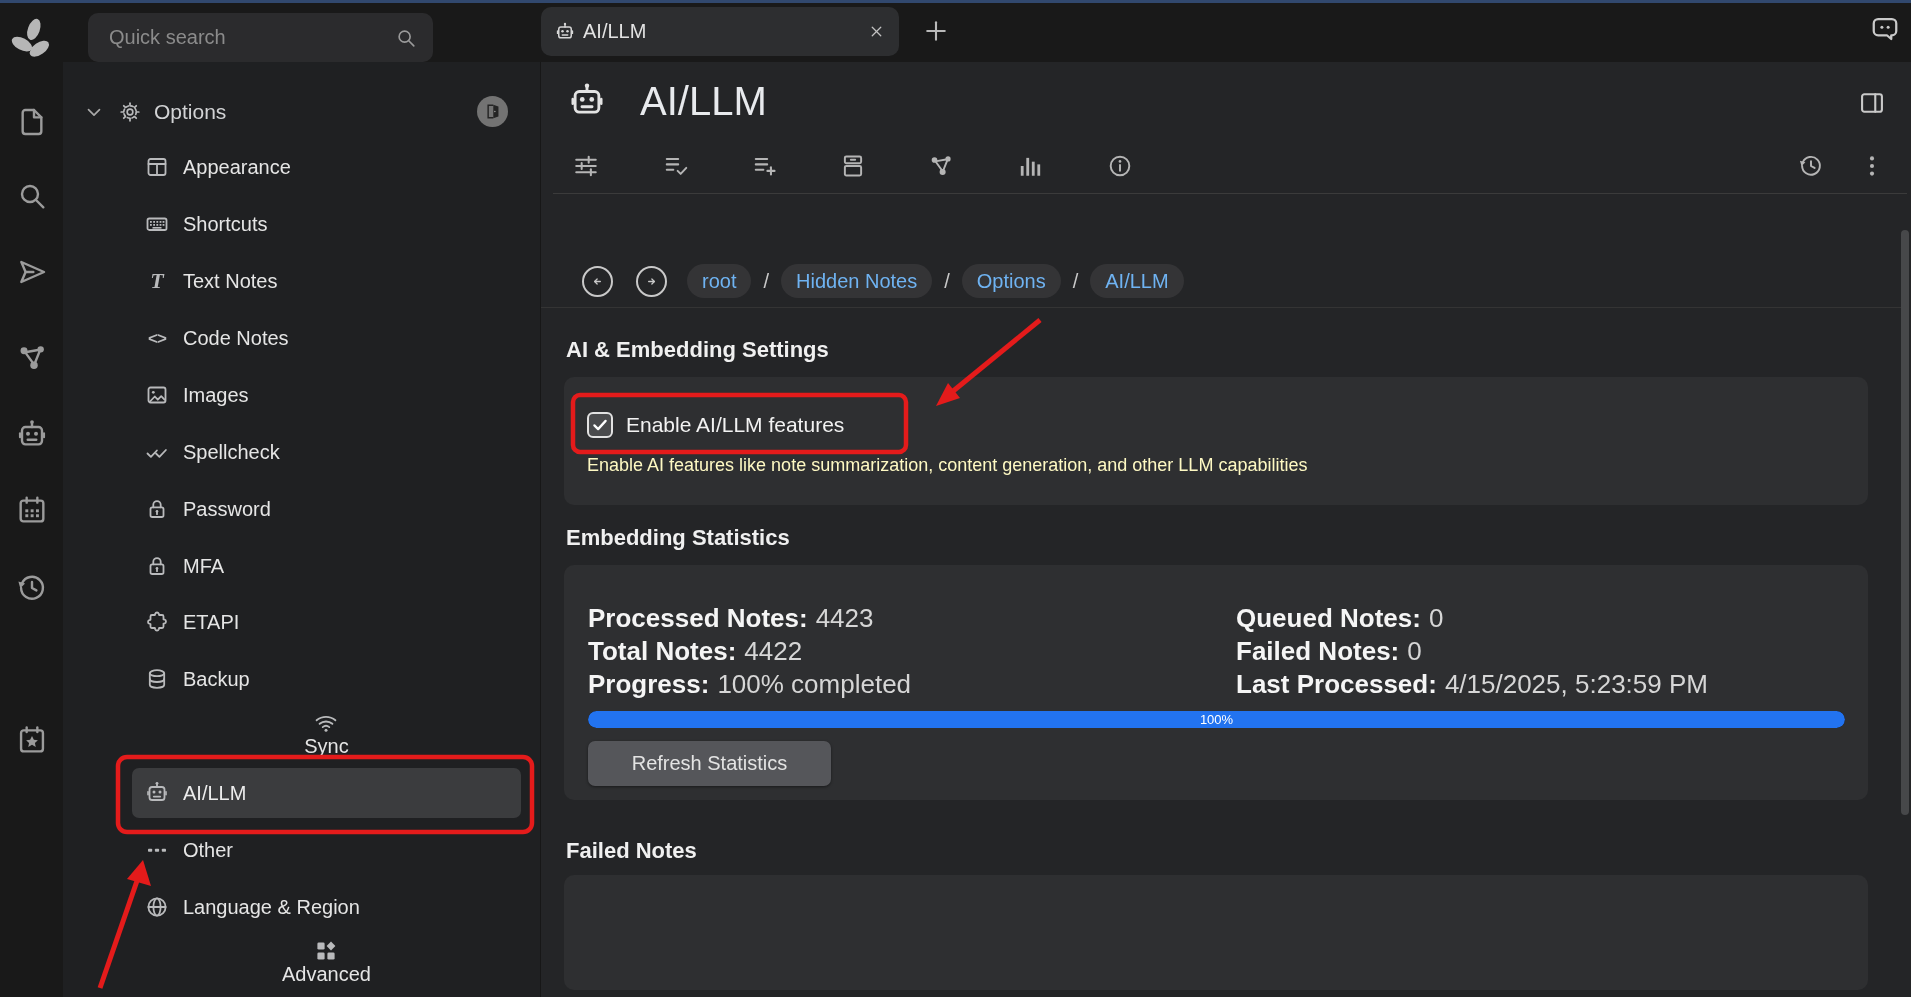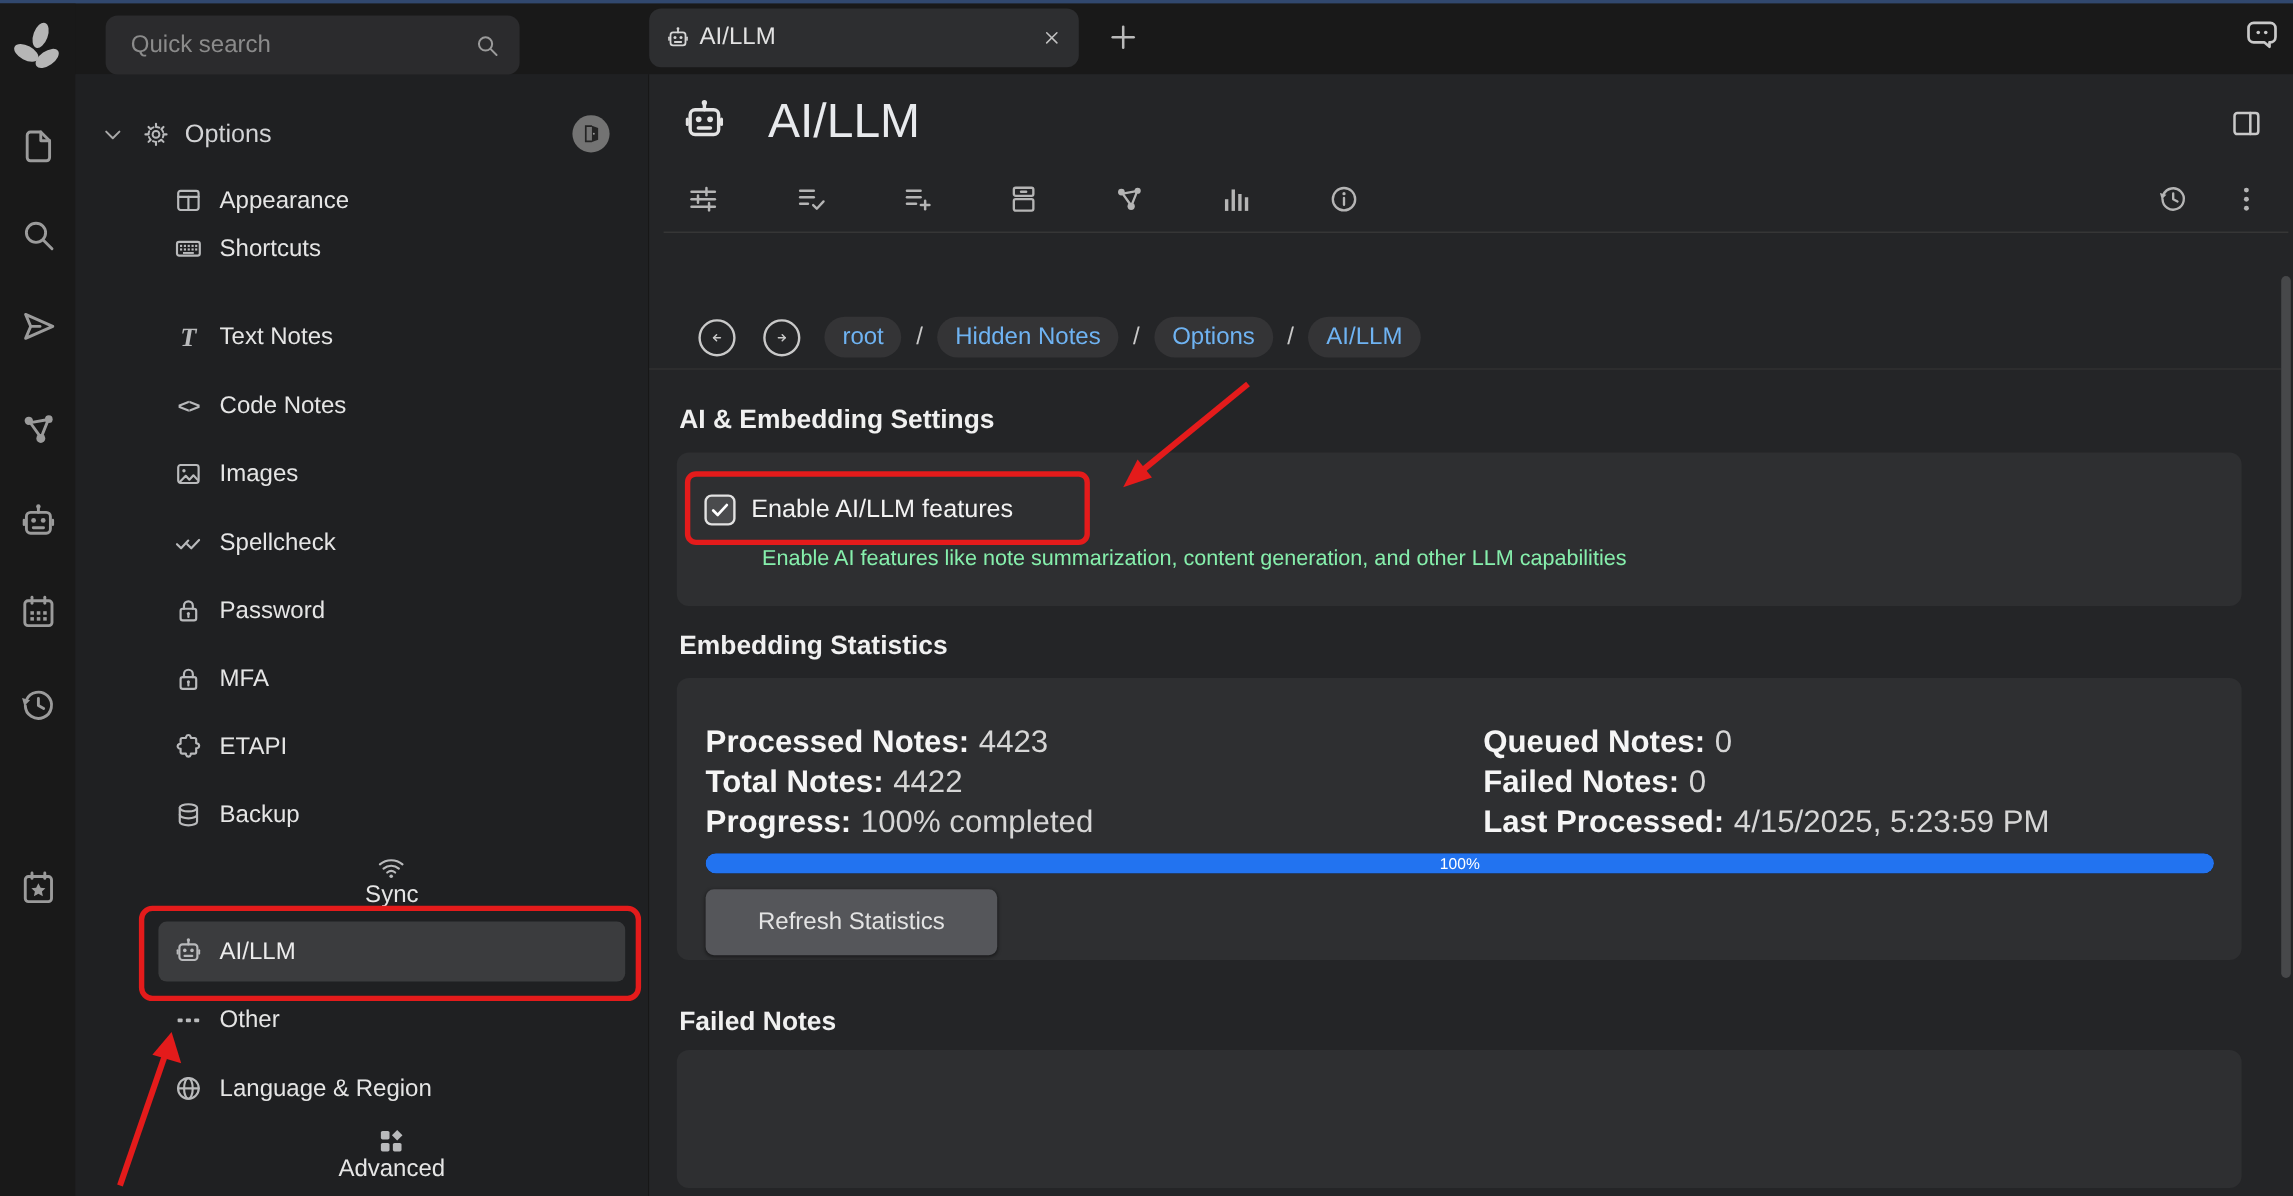--- a/index.html
+++ b/index.html
@@ -50,31 +50,31 @@
   #breadcrumb{display:flex;align-items:center;margin-left:20px;}
   .pill{background:#343436;border-radius:17px;height:34px;display:flex;align-items:center;padding:0 15px;font-size:20px;color:#6fb3f2;cursor:pointer;white-space:nowrap;}
   .bc-sep{color:#c9c9c9;font-size:20px;margin:0 12px;}
   #content-divider{left:541px;top:307px;width:1360px;height:1px;background:#343434;}
   .heading{position:absolute;left:566px;font-size:22px;font-weight:700;color:#f0f0f0;}
   .card{position:absolute;left:564px;width:1304px;background:#2e2f31;border-radius:10px;}
   #card-ai{top:377px;height:128px;}
   #checkbox{left:587px;top:412px;width:26px;height:26px;background:#4a4b4d;border:2px solid #e2e2e2;border-radius:6px;box-sizing:border-box;display:flex;align-items:center;justify-content:center;cursor:pointer;}
   #checkbox svg{width:18px;height:18px;color:#ffffff;}
   #checkbox-label{left:626px;top:413px;font-size:21px;color:#f2f2f2;cursor:pointer;}
-  #ai-desc{left:587px;top:455px;font-size:18px;color:#86efac;margin-left:48px;}
+  #ai-desc{left:587px;top:455px;font-size:18px;color:#fef9c3;}
   #card-stats{top:565px;height:235px;}
   .stats-col{position:absolute;top:602px;}
   #stats-left{left:588px;}
   #stats-right{left:1236px;}
   .stat-row{height:33px;font-size:26px;display:flex;align-items:center;color:#d6d6d6;}
   .stat-row b{color:#f5f5f5;font-weight:700;margin-right:8px;}
   #progress-track{left:588px;top:711px;width:1257px;height:17px;border-radius:9px;background:#1b2a44;overflow:hidden;}
   #progress-fill{height:100%;background:#2273f0;border-radius:9px;position:relative;}
   #progress-label{position:absolute;left:0;top:0;width:100%;height:100%;display:flex;align-items:center;justify-content:center;font-size:13px;color:#ffffff;}
-  #refresh-btn{left:588px;top:741px;width:243px;height:55px;background:#55565a;border:none;border-radius:7px;color:#e3e3e3;font-size:20px;font-family:"Liberation Sans",sans-serif;cursor:pointer;box-shadow:0 1px 3px rgba(0,0,0,.45);}
+  #refresh-btn{left:588px;top:741px;width:243px;height:45px;background:#55565a;border:none;border-radius:7px;color:#e3e3e3;font-size:20px;font-family:"Liberation Sans",sans-serif;cursor:pointer;box-shadow:0 1px 3px rgba(0,0,0,.45);}
   #card-failed{top:875px;height:115px;}
   #failed-empty{left:587px;top:893px;width:1258px;height:48px;background:#3a3b3d;border-radius:8px;display:flex;align-items:center;}
   #failed-empty span{margin-left:24px;font-size:18px;color:#cfcfcf;}
   #scroll-thumb{left:1901px;top:230px;width:8px;height:585px;background:#47484a;border-radius:4px;cursor:pointer;}
   #annotations{left:0;top:0;width:1911px;height:997px;pointer-events:none;z-index:50;}
 </style>
 </head>
 <body>
 
 <div id="app">
@@ -175,21 +175,21 @@
       <div class="tree-row abs" style="top: 142px;">
         <span class="ticon">
           <svg viewBox="0 0 24 24" width="100%" height="100%">
             <rect fill="none" stroke="currentColor" stroke-width="1.8" stroke-linecap="round" stroke-linejoin="round" x="3.5" y="4" width="17" height="16" rx="2"></rect>
             <line fill="none" stroke="currentColor" stroke-width="1.8" stroke-linecap="round" stroke-linejoin="round" x1="3.5" y1="9" x2="20.5" y2="9"></line>
             <line fill="none" stroke="currentColor" stroke-width="1.8" stroke-linecap="round" stroke-linejoin="round" x1="12" y1="9" x2="12" y2="20"></line>
           </svg>
         </span>
         <span class="tlabel">Appearance</span>
       </div>
-      <div class="tree-row abs" style="top: 182px;">
+      <div class="tree-row abs" style="top: 199px;">
         <span class="ticon">
           <svg viewBox="0 0 24 24" width="100%" height="100%">
             <rect fill="none" stroke="currentColor" stroke-width="1.8" stroke-linecap="round" stroke-linejoin="round" x="2.5" y="6.5" width="19" height="11.5" rx="1.8"></rect>
             <g fill="currentColor">
               <rect x="5" y="9" width="1.8" height="1.8"></rect>
               <rect x="8.2" y="9" width="1.8" height="1.8"></rect>
               <rect x="11.4" y="9" width="1.8" height="1.8"></rect>
               <rect x="14.6" y="9" width="1.8" height="1.8"></rect>
               <rect x="17.6" y="9" width="1.8" height="1.8"></rect>
               <rect x="5" y="12" width="1.8" height="1.8"></rect>

